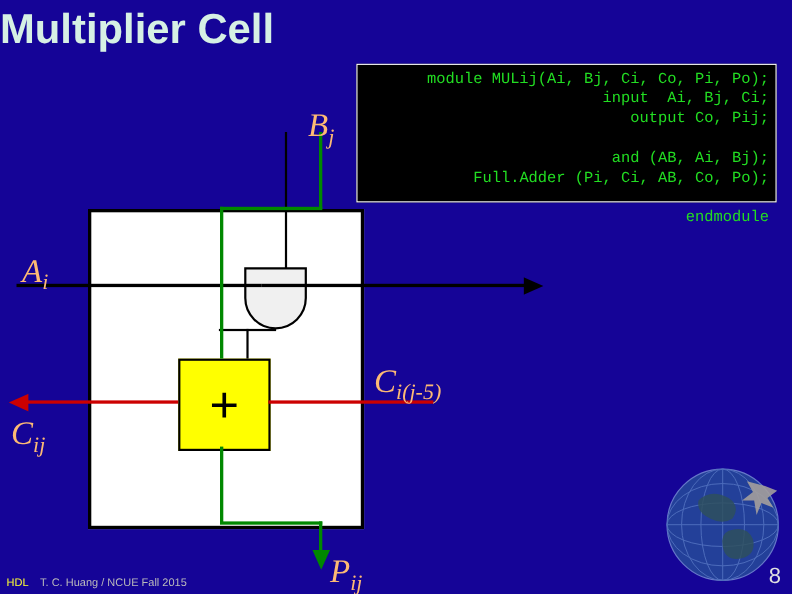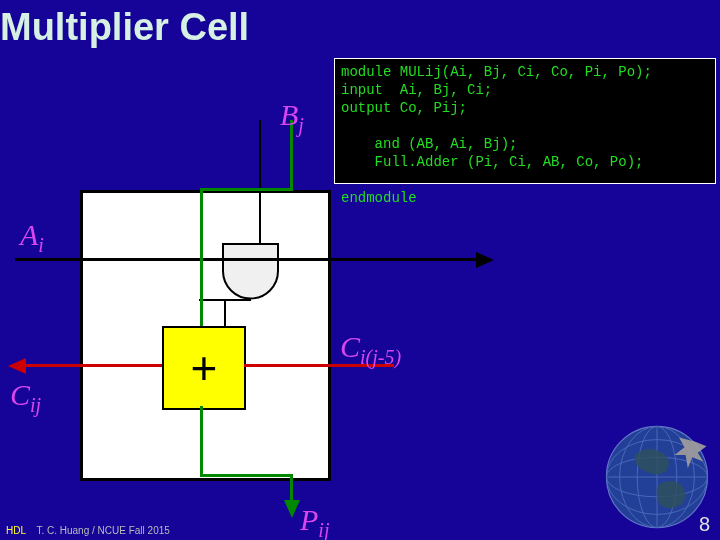--- a/index.html
+++ b/index.html
@@ -11,40 +11,41 @@
   }
   .slide { position: relative; width: 720px; height: 540px; }
   .title {
     position: absolute; top: 6px; left: 0; width: 720px;
     text-align: left;
     font-family: Arial, Helvetica, sans-serif;
     font-size: 38px; font-weight: bold;
     color: #d6f0e4;
   }
   .codebox {
-    position: absolute; left: 334px; top: 58px;
+    position: absolute; left: 324px; top: 58px;
     width: 382px; height: 126px;
     background: #000; border: 1px solid #fff;
     color: #22dd22;
     font-family: "Courier New", monospace;
     font-size: 14px; line-height: 18px;
     padding: 4px 6px;
     white-space: pre;
     box-sizing: border-box;
+    text-align: right;
   }
   .diagram-frame {
     position: absolute; left: 80px; top: 190px;
     width: 245px; height: 285px;
     background: #fff;
     border: 3px solid #000;
   }
   .label {
     position: absolute;
     font-style: italic;
-    color: #d946ef;
+    color: #fdba74;
     font-size: 30px;
     font-family: "Times New Roman", serif;
   }
   .label sub { font-size: 20px; font-style: italic; }
   .plusbox {
     position: absolute; left: 162px; top: 326px;
     width: 80px; height: 80px;
     background: #ffff00;
     border: 2px solid #000;
     display: flex; align-items: center; justify-content: center;
@@ -139,21 +140,21 @@
 <div class="line-green" style="left:200px; top:406px; width:3px; height:70px;"></div>
 <div class="line-green" style="left:200px; top:474px; width:93px; height:3px;"></div>
 <div class="line-green" style="left:290px; top:474px; width:3px; height:30px;"></div>
 <div class="arrowhead green" style="left:283px; top:500px;">
   <svg width="18" height="18">
         <polygon points="1,0 17,0 9,18"></polygon>
       </svg>
 </div>
 
 <div class="label" style="left:280px; top:98px;"><span>B<sub>j</sub></span></div>
-<div class="label" style="left:20px; top:218px;"><span>A<sub>i</sub></span></div>
+<div class="label" style="left:20px; top:230px;"><span>A<sub>i</sub></span></div>
 <div class="label" style="left:10px; top:378px;"><span>C<sub>ij</sub></span></div>
 <div class="label" style="left:340px; top:330px;"><span>C<sub>i(j-5)</sub></span></div>
 <div class="label" style="left:300px; top:503px;"><span>P<sub>ij</sub></span></div>
 
 <div class="globe">
   <svg viewBox="0 0 100 100">
     <circle cx="50" cy="50" r="46" fill="#2a5a9a" stroke="#88aadd" stroke-width="1"></circle>
     <ellipse cx="50" cy="50" rx="46" ry="18" fill="none" stroke="#6699cc" stroke-width="0.8"></ellipse>
     <ellipse cx="50" cy="50" rx="46" ry="34" fill="none" stroke="#6699cc" stroke-width="0.8"></ellipse>
     <ellipse cx="50" cy="50" rx="18" ry="46" fill="none" stroke="#6699cc" stroke-width="0.8"></ellipse>

